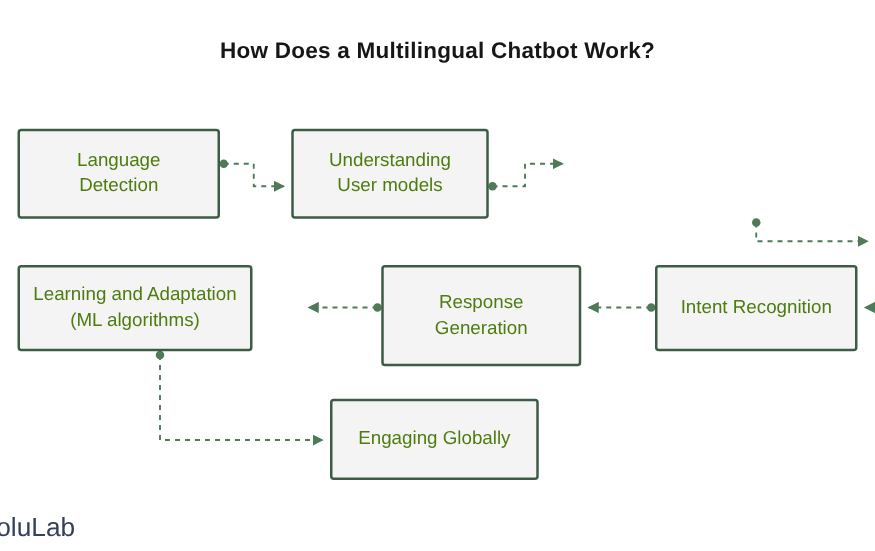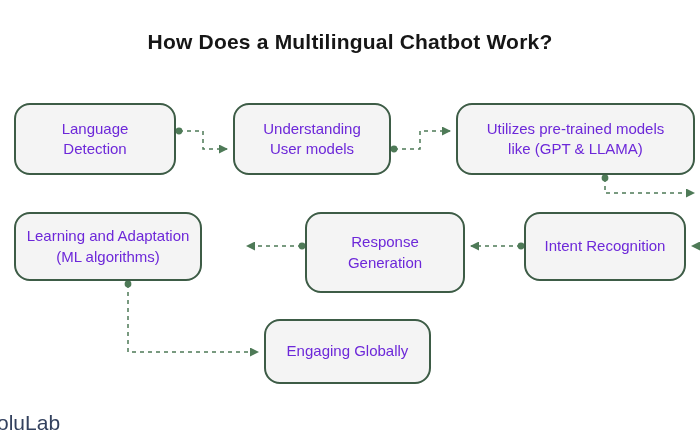--- a/index.html
+++ b/index.html
@@ -15,37 +15,37 @@
     position:relative;
     width:700px;height:441px;
     background:#ffffff;
     overflow:hidden;
     font-family:"Liberation Sans", sans-serif;
   }
   .title{
     position:absolute;
     top:30px;left:0;right:0;
     text-align:center;
-    font-size:21px;
+    font-size:18px;
     font-weight:bold;
     color:var(--title-color);
     letter-spacing:.2px;
   }
   .node{
     position:absolute;
     background:var(--box-fill);
     border:2px solid var(--box-border);
-    border-radius:16px;
+    border-radius:3px;
     display:flex;
     align-items:center;
     justify-content:center;
     text-align:center;
     font-size:15px;
     line-height:1.35;
-    color:#6d28d9;
+    color:#4d7c0f;
     white-space:pre-line;
     padding:4px 8px;
   }
   .n1{left:14px; top:103px; width:162px; height:72px;}
   .n2{left:233px;top:103px; width:158px; height:72px;}
   .n3{left:456px;top:103px; width:239px; height:72px;}
   .n4{left:14px; top:212px; width:188px; height:69px;}
   .n5{left:305px;top:212px; width:160px; height:81px;}
   .n6{left:524px;top:212px; width:162px; height:69px;}
   .n7{left:264px;top:319px; width:167px; height:65px;}
@@ -98,22 +98,20 @@
 
     <path class="connector" d="M302,246 L247,246" marker-start="url(#dot)" marker-end="url(#arrow)"></path>
 
     <path class="connector" d="M128,284 L128,352 L258,352" marker-start="url(#dot)" marker-end="url(#arrow)"></path>
   </svg>
 
   <div class="node n1">Language
 Detection</div>
   <div class="node n2">Understanding
 User models</div>
-  <div class="node n3">Utilizes pre-trained models
-like (GPT &amp; LLAMA)</div>
   <div class="node n4">Learning and Adaptation
 (ML algorithms)</div>
   <div class="node n5">Response
 Generation</div>
   <div class="node n7">Engaging Globally</div>
   <div class="node n6">Intent Recognition</div>
 
   <div class="logo">oluLab</div>
 
 </div>

